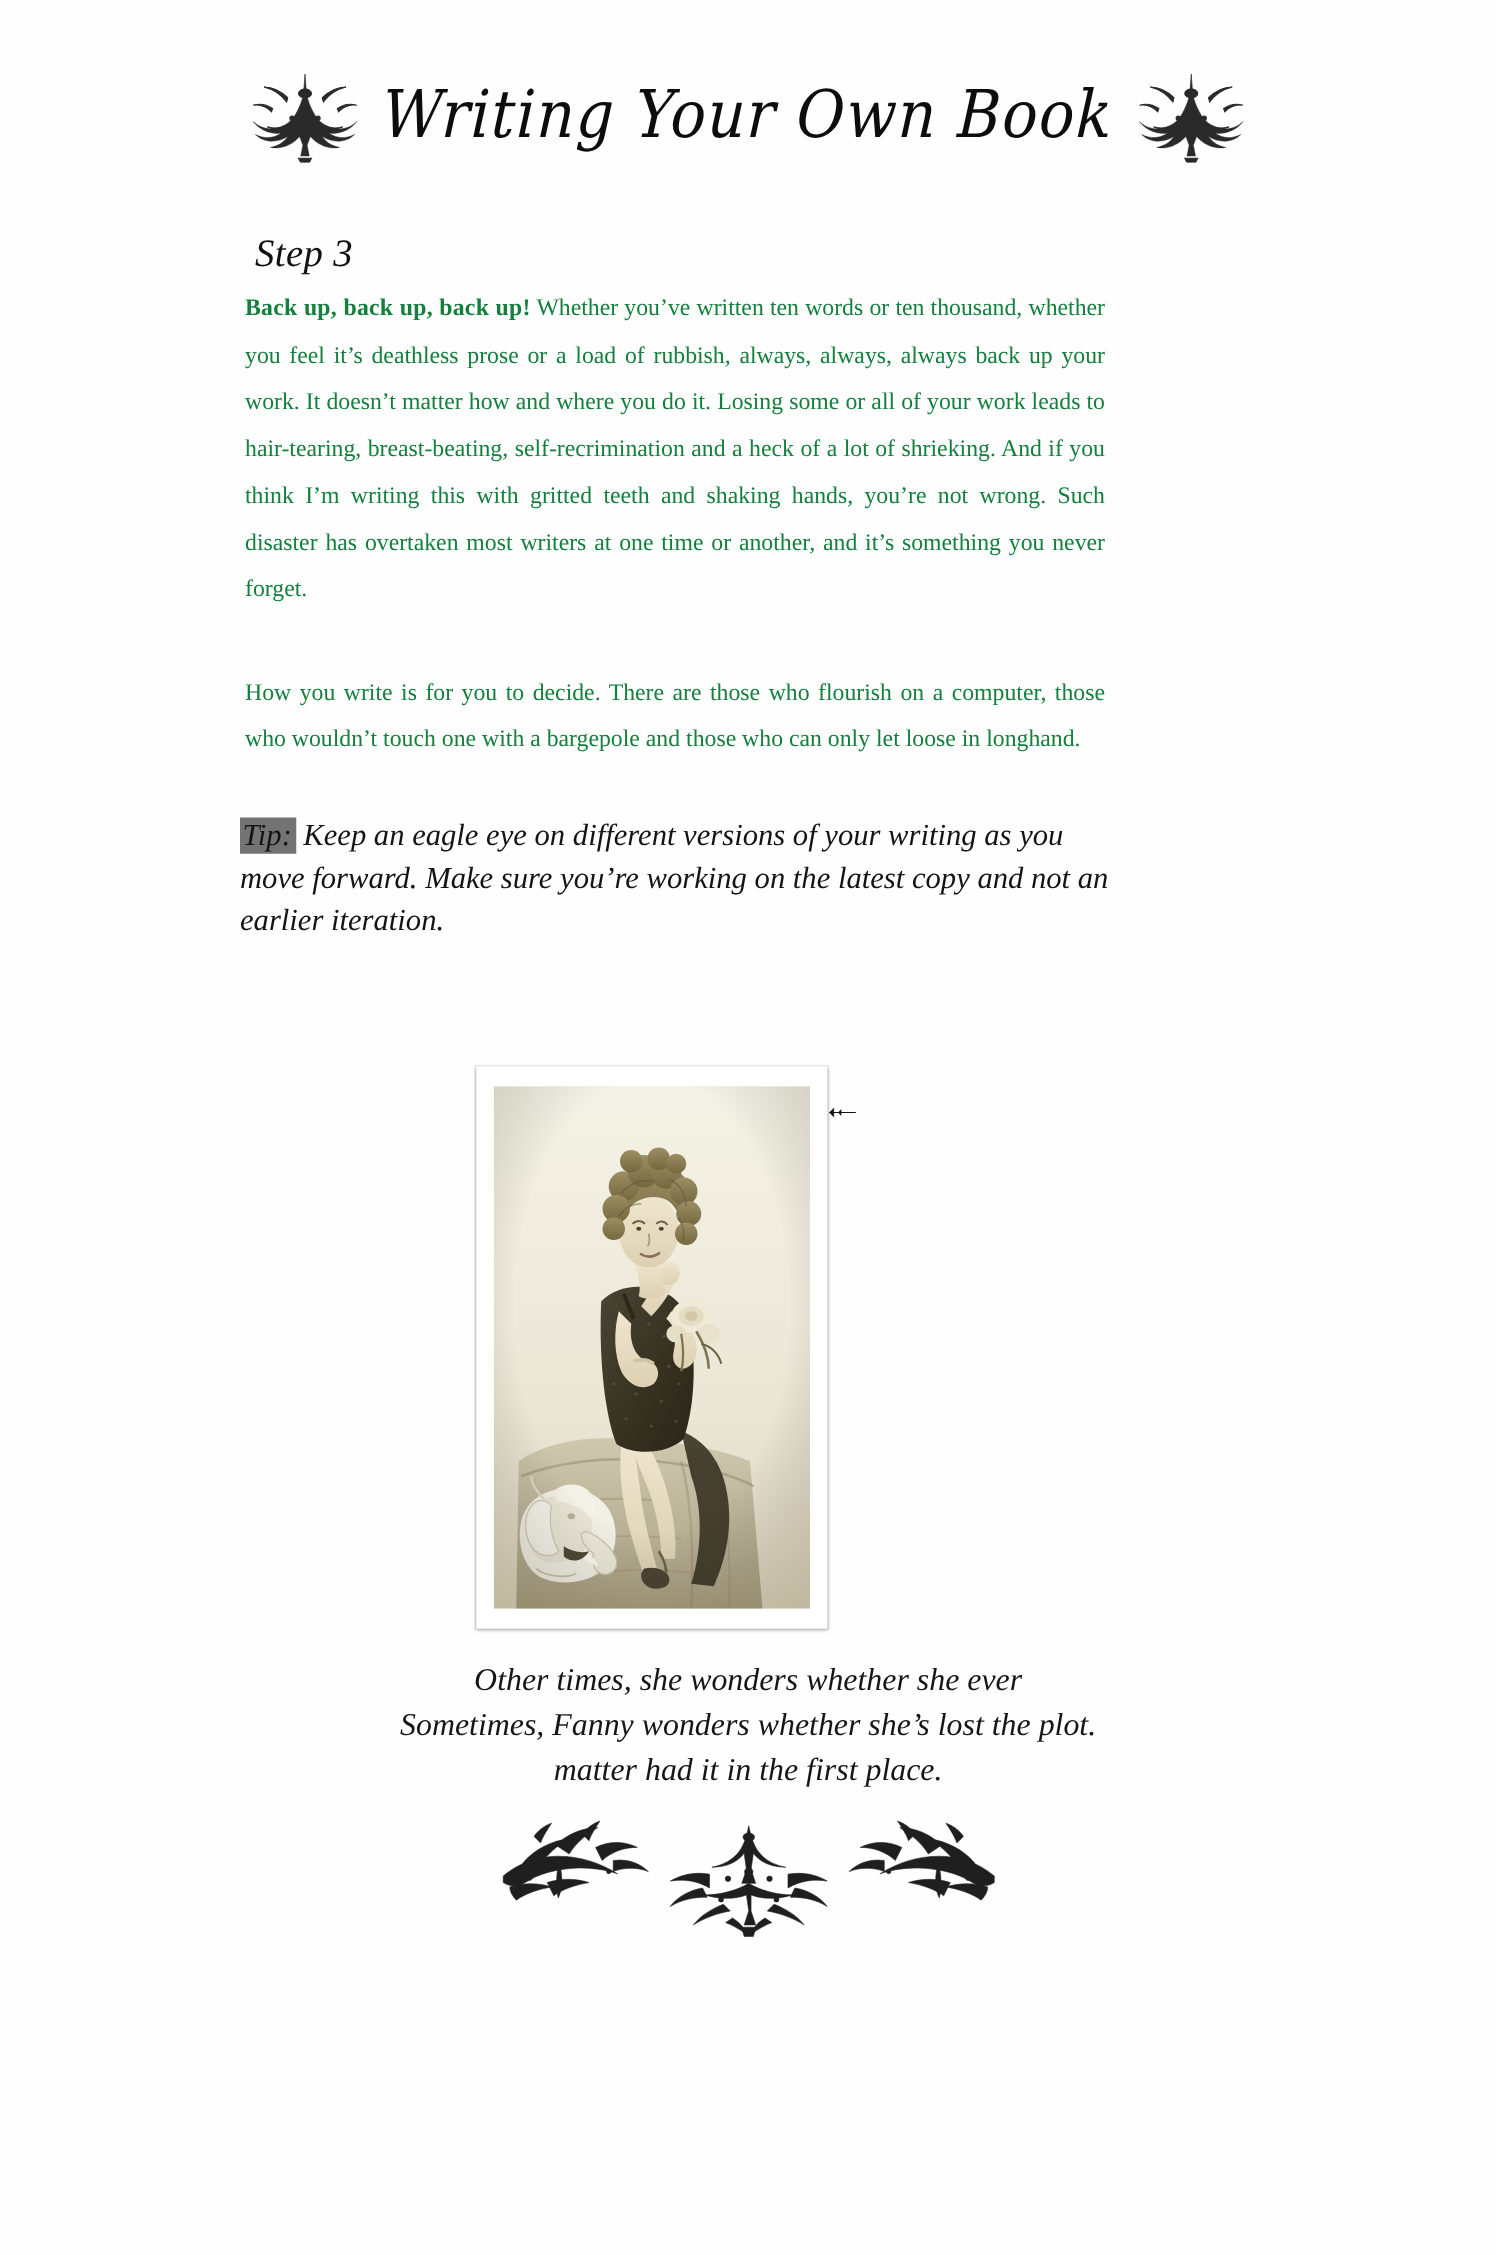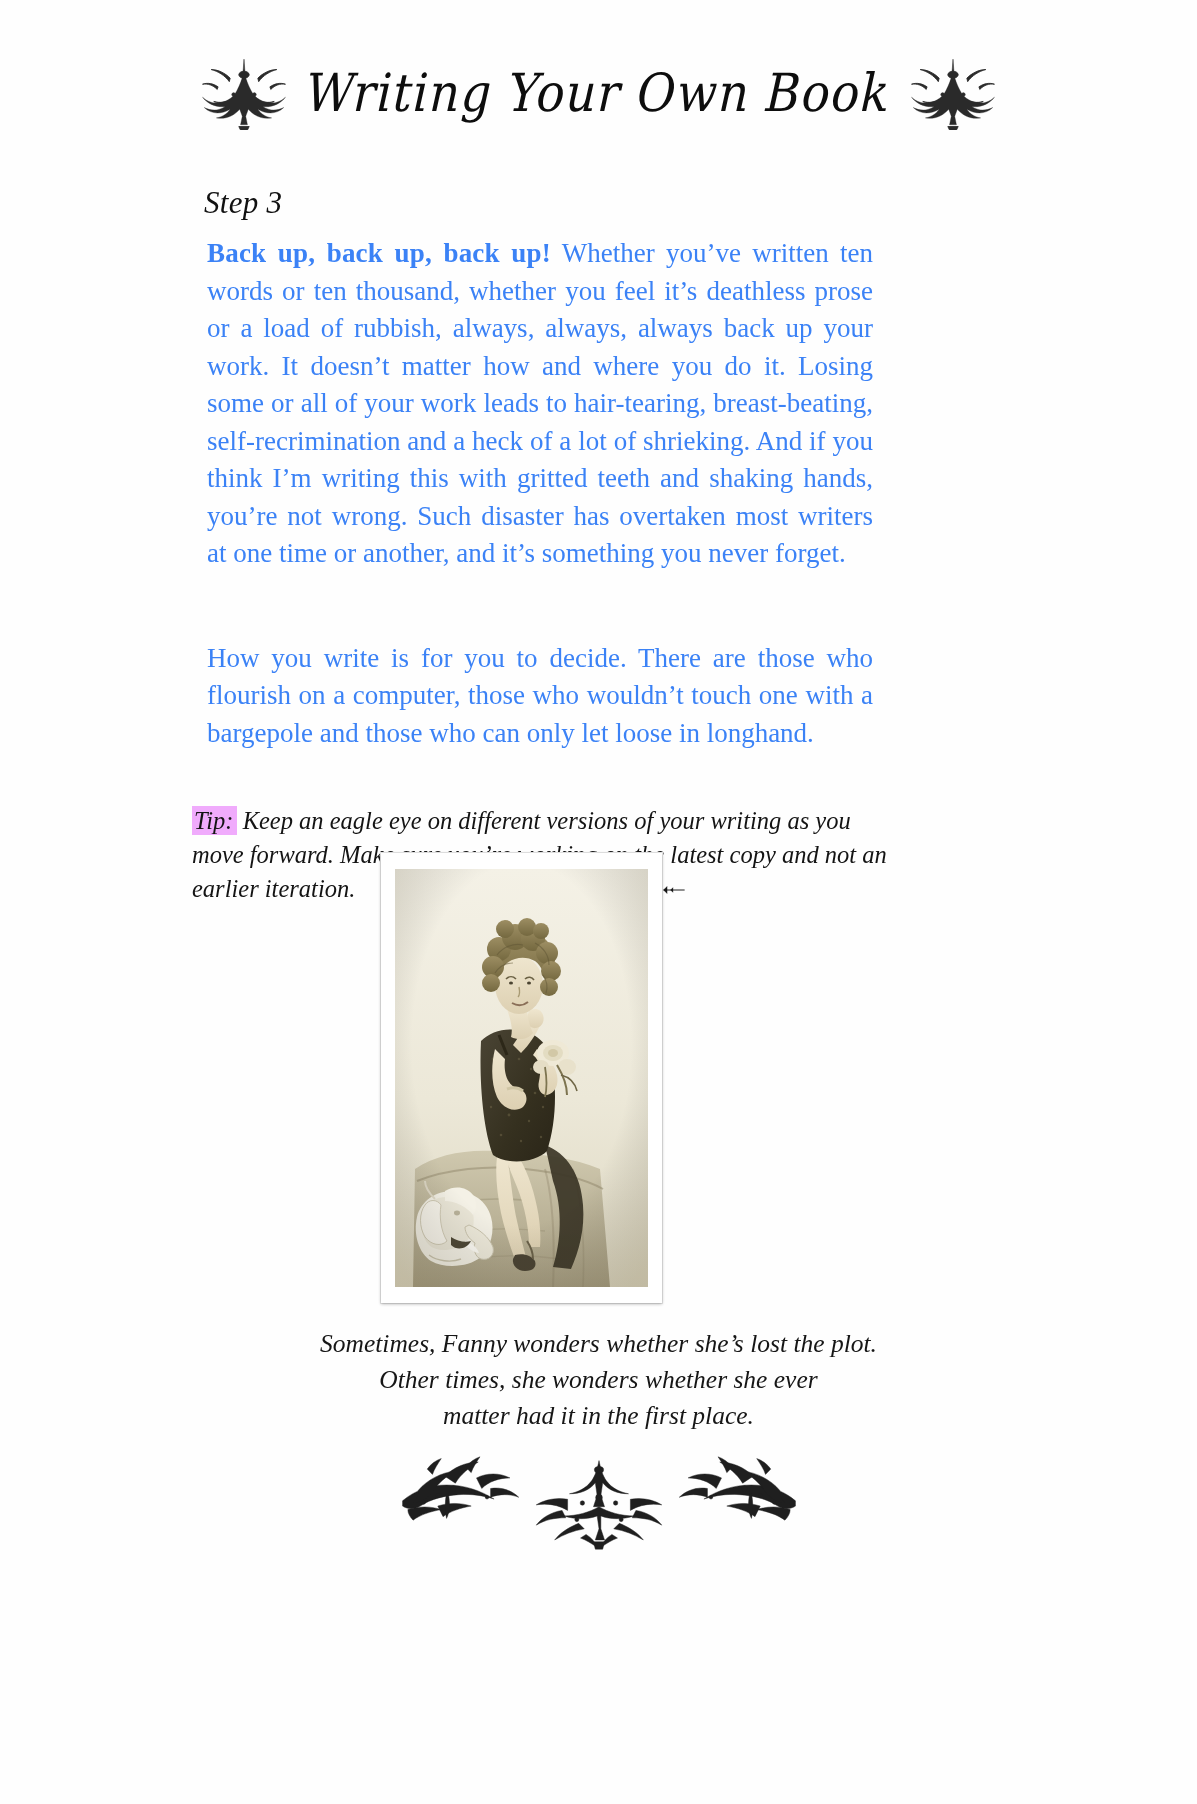--- a/index.html
+++ b/index.html
@@ -68,25 +68,25 @@
     font-style: italic;
     font-size: 31px;
     line-height: 1.1;
     margin: 0 0 8px 12px;
     color: #111;
     letter-spacing: .3px;
   }
 
   .body-para {
     font-family: "Liberation Serif", "DejaVu Serif", serif;
-    font-size: 27px;
+    font-size: 19px;
     line-height: 37.5px;
     text-align: justify;
-    margin: 15px;
-    color: #3b82f6;
+    margin: 4px;
+    color: #15803d;
     hyphens: none;
   }
   .body-para.lead { text-align: justify; }
   .lead-in {
     font-weight: bold;
     letter-spacing: .2px;
   }
 
   .para-gap { height: 37px; }
 
@@ -94,21 +94,21 @@
   .tip-block {
     font-family: "Liberation Serif", "DejaVu Serif", serif;
     font-style: italic;
     font-size: 24.5px;
     line-height: 34px;
     color: #141414;
     margin: 0;
     text-align: left;
   }
   .tip-word {
-    background: #f0abfc;
+    background: #737373;
     padding: 1px 3px 1px 2px;
     font-style: italic;
   }
 
   
   .divider {
     position: absolute;
     left: 0;
     top: 880px;
     width: 1197px;
@@ -418,22 +418,22 @@
           <path d="M34 386 C42 392 56 394 66 390" stroke="#c8c2ac" stroke-width="1.4" fill="none"></path>
           <path d="M40 330 C34 324 30 318 30 312" stroke="#ddd7c5" stroke-width="2" fill="none"></path>
         </g>
 
         <rect x="0" y="0" width="253" height="418" fill="url(#vig)"></rect>
       </svg>
     </div>
   </div>
 
   <div class="caption">
+    <div>Other times, she wonders whether she ever</div>
     <div>Sometimes, Fanny wonders whether she’s lost the plot.</div>
-    <div>Other times, she wonders whether she ever</div>
     <div>matter had it in the first place.</div>
   </div>
 
   <div class="footer">
 
     <span class="footer-orn-left">
       <svg viewBox="0 0 150 84" width="132" height="74" xmlns="http://www.w3.org/2000/svg">
         <g fill="#141414" stroke="#141414" stroke-width=".5">
           <path d="M12 52 C26 40 44 34 62 34 C82 34 100 40 116 50 C104 46 90 44 76 45 C60 46 44 50 32 58 C26 62 18 62 12 58 Z"></path>
           <path d="M30 40 C40 28 56 20 72 18 C62 24 52 32 46 42 C40 50 32 54 24 54 C28 50 30 45 30 40 Z"></path>

